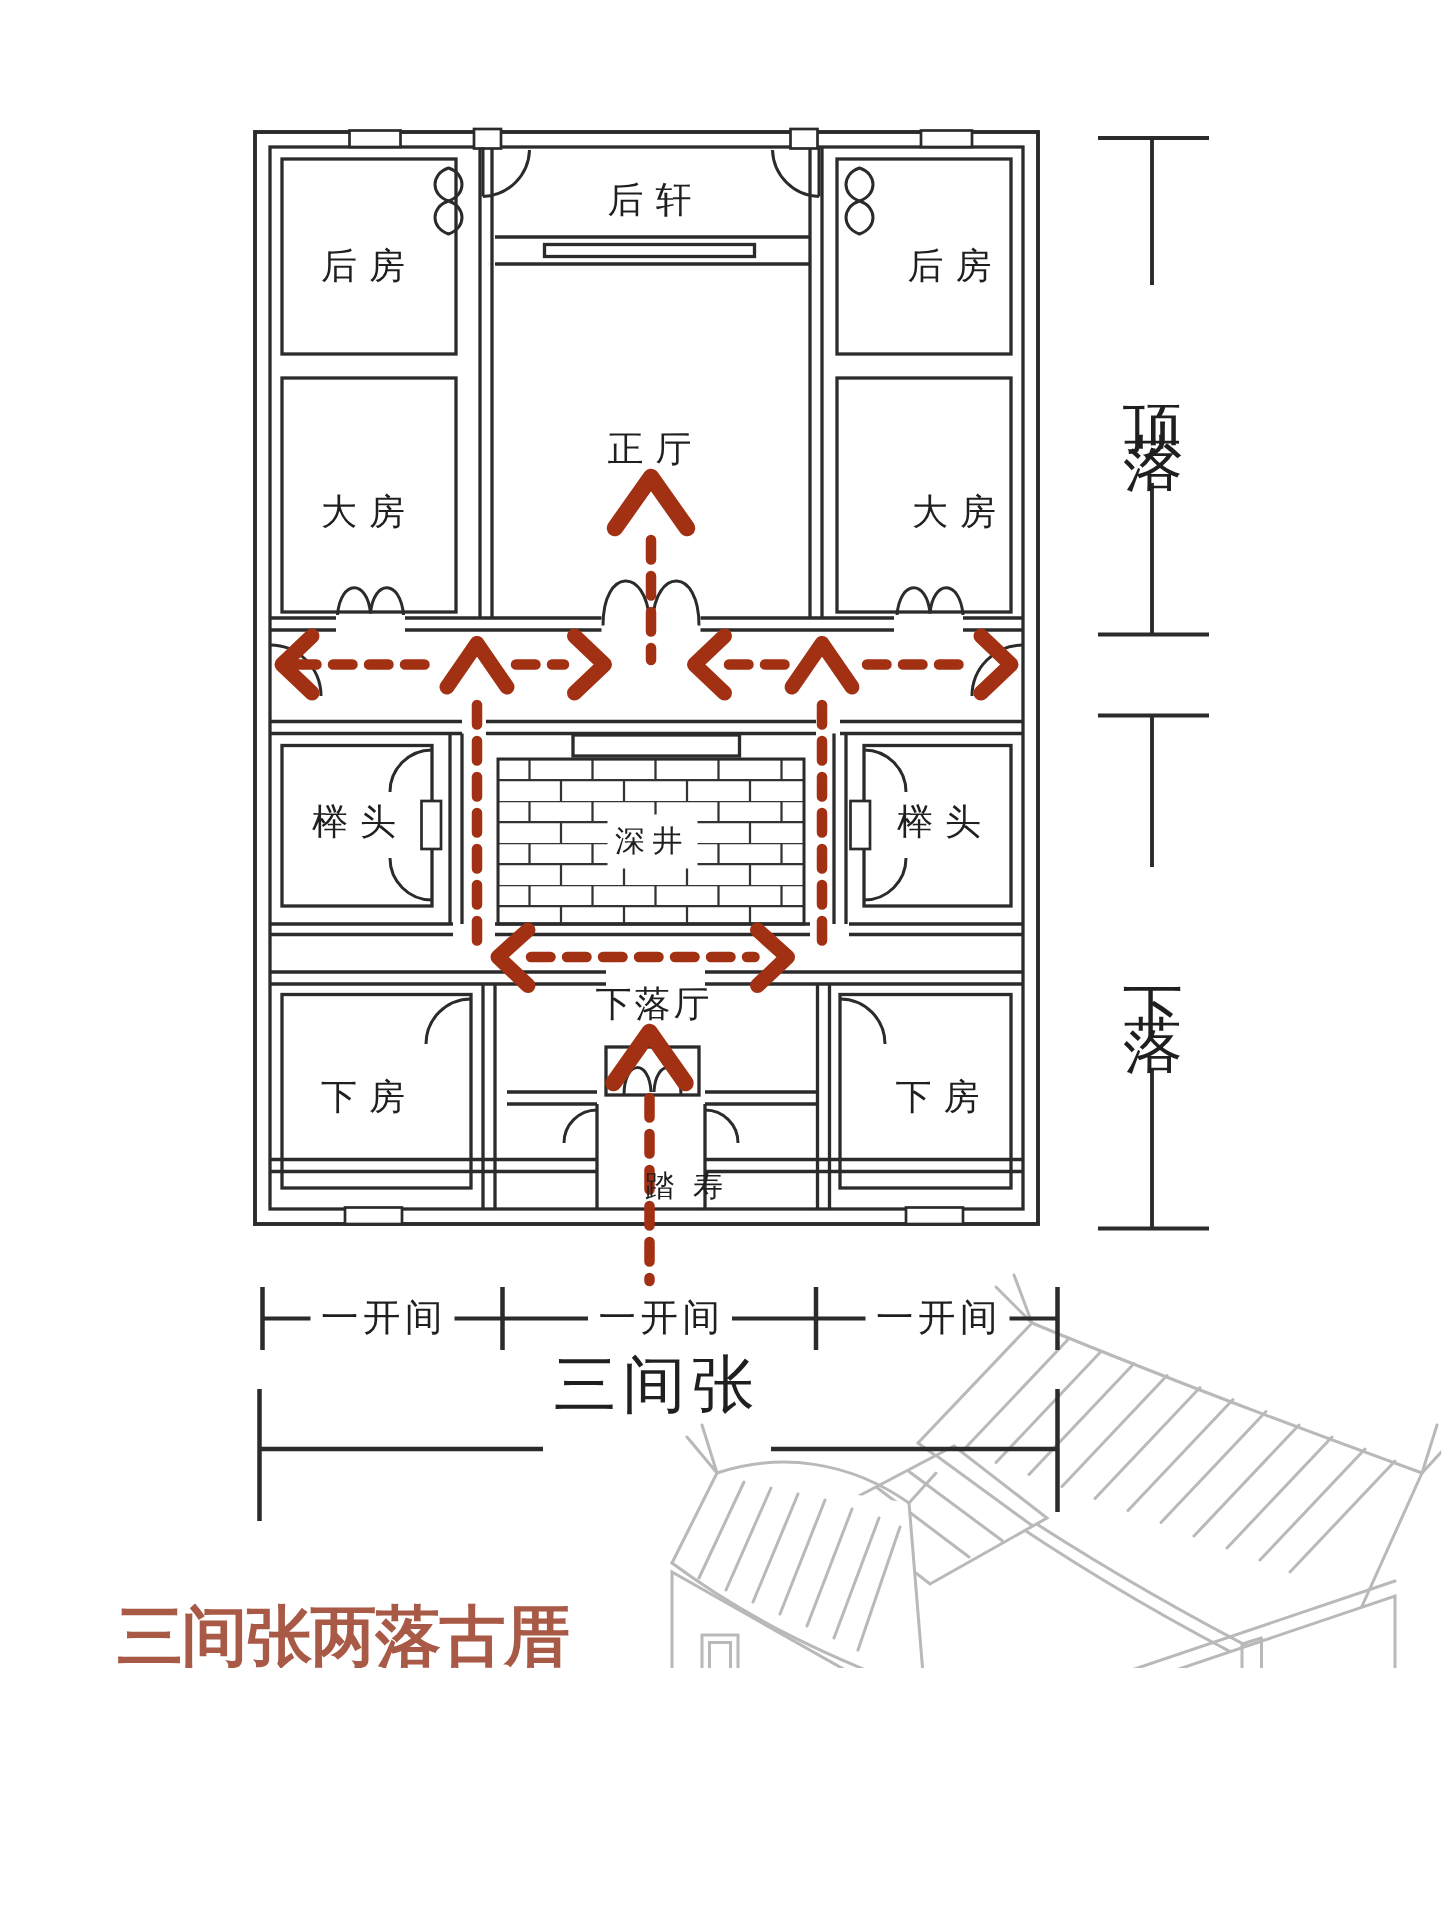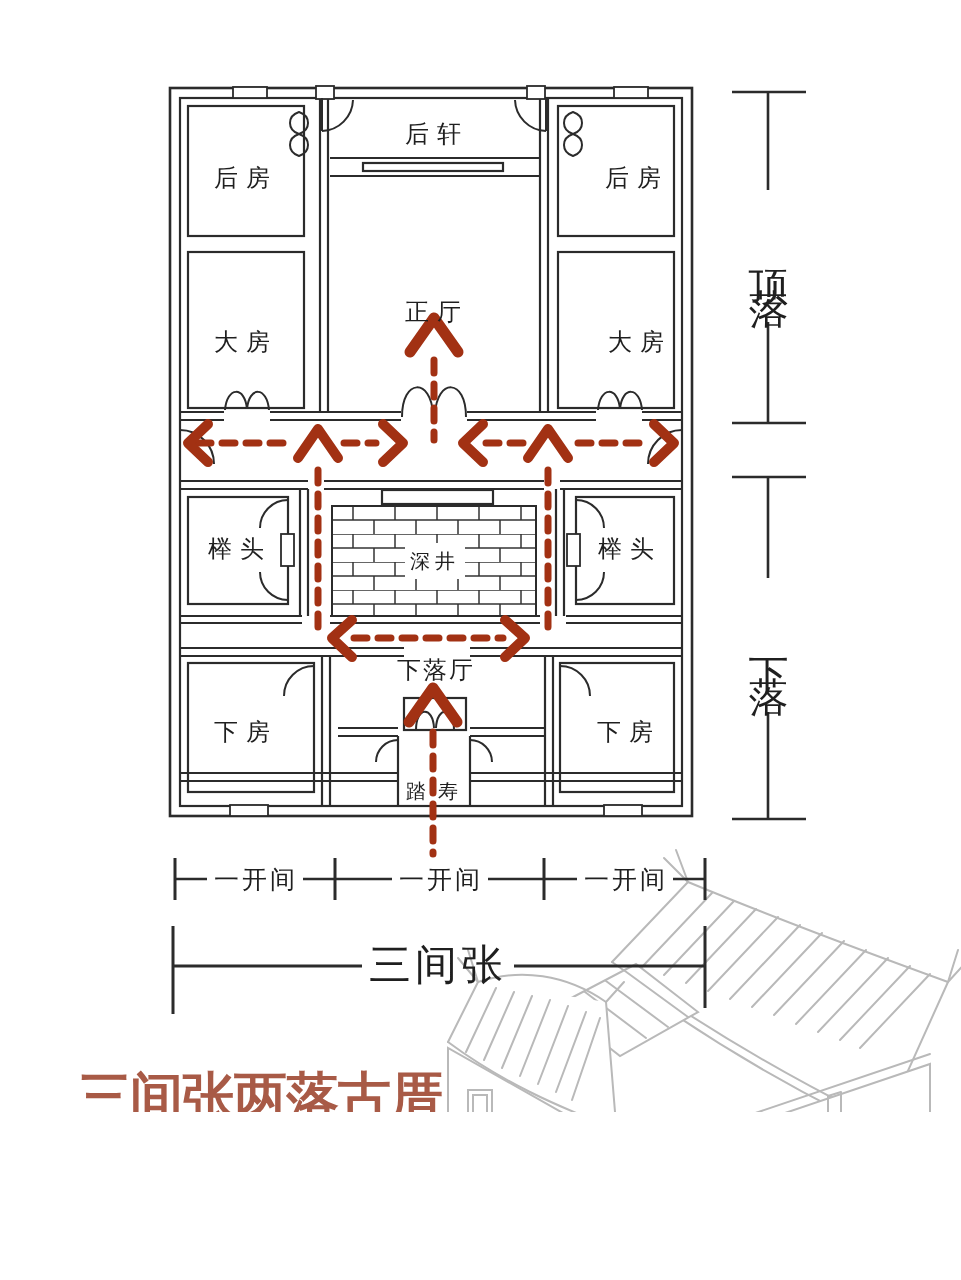--- a/index.html
+++ b/index.html
@@ -9,21 +9,21 @@
   .lb{position:absolute;transform:translate(-50%,-50%);color:#1f1f1f;white-space:nowrap;
       font-family:"Liberation Serif","DejaVu Serif",serif;line-height:1;}
   .room{font-size:24px;letter-spacing:8px;}
   .small{font-size:20px;letter-spacing:5px;}
   .hall3{font-size:24px;letter-spacing:2px;}
   .step{font-size:20px;letter-spacing:12px;}
   .bay{font-size:25px;letter-spacing:3px;}
   .threebay{font-size:42px;letter-spacing:4px;}
   .vert{writing-mode:vertical-rl;text-orientation:upright;font-size:40px;letter-spacing:18px;}
   .courtyard-lb{background:#ffffff;padding:8px 5px;}
-  .caption{position:absolute;left:78px;top:1062px;font-weight:bold;font-size:53px;
+  .caption{position:absolute;left:78px;top:1062px;font-weight:bold;font-size:44px;
            letter-spacing:-1px;color:#a85a46;white-space:nowrap;}
 </style>
 </head>
 <body>
 
 <div id="stage">
 
 <svg id="plan-svg" width="961" height="1280" viewBox="0 0 961 1280">
   <defs>
     <pattern id="brick" x="332" y="506" width="42" height="28" patternUnits="userSpaceOnUse">
@@ -153,34 +153,34 @@
     <path d="M732,477H806 M768,477V578 M768,712V819 M732,819H806"></path>
     <path stroke-width="3" d="M175,858V900 M335,858V900 M544,858V900 M705,858V900"></path>
     <path d="M175,879H207 M303,879H392 M488,879H577 M673,879H705"></path>
     <path stroke-width="3" d="M173,926V1014 M705,926V1008 M173,966H362 M514,966H705"></path>
   </g>
 </svg>
 
 <div class="lb room" style="left:437px;top:134px">后轩</div>
 <div class="lb room" style="left:246px;top:178px">后房</div>
 <div class="lb room" style="left:637px;top:178px">后房</div>
-<div class="lb room" style="left:437px;top:312px">正厅</div>
+<div class="lb room" style="left:437px;top:300px">正厅</div>
 <div class="lb room" style="left:246px;top:342px">大房</div>
 <div class="lb room" style="left:640px;top:342px">大房</div>
 <div class="lb room" style="left:240px;top:549px">榉头</div>
 <div class="lb room" style="left:630px;top:549px">榉头</div>
 <div class="lb small courtyard-lb" style="left:435px;top:561px">深井</div>
 <div class="lb hall3" style="left:436px;top:670px">下落厅</div>
 <div class="lb room" style="left:246px;top:732px">下房</div>
 <div class="lb room" style="left:629px;top:732px">下房</div>
-<div class="lb step" style="left:438px;top:791px">踏寿</div>
+<div class="lb step" style="left:462px;top:791px">踏寿</div>
 
 <div class="lb vert" style="left:768px;top:257px">顶落</div>
 <div class="lb vert" style="left:768px;top:645px">下落</div>
 
 <div class="lb bay" style="left:256px;top:879px">一开间</div>
 <div class="lb bay" style="left:441px;top:879px">一开间</div>
 <div class="lb bay" style="left:626px;top:879px">一开间</div>
-<div class="lb threebay" style="left:438px;top:965px">三间张</div>
+<div class="lb threebay" style="left:438px;top:924px">三间张</div>
 
 <div class="caption">三间张两落古厝</div>
 
 </div>
 
 </body></html>

